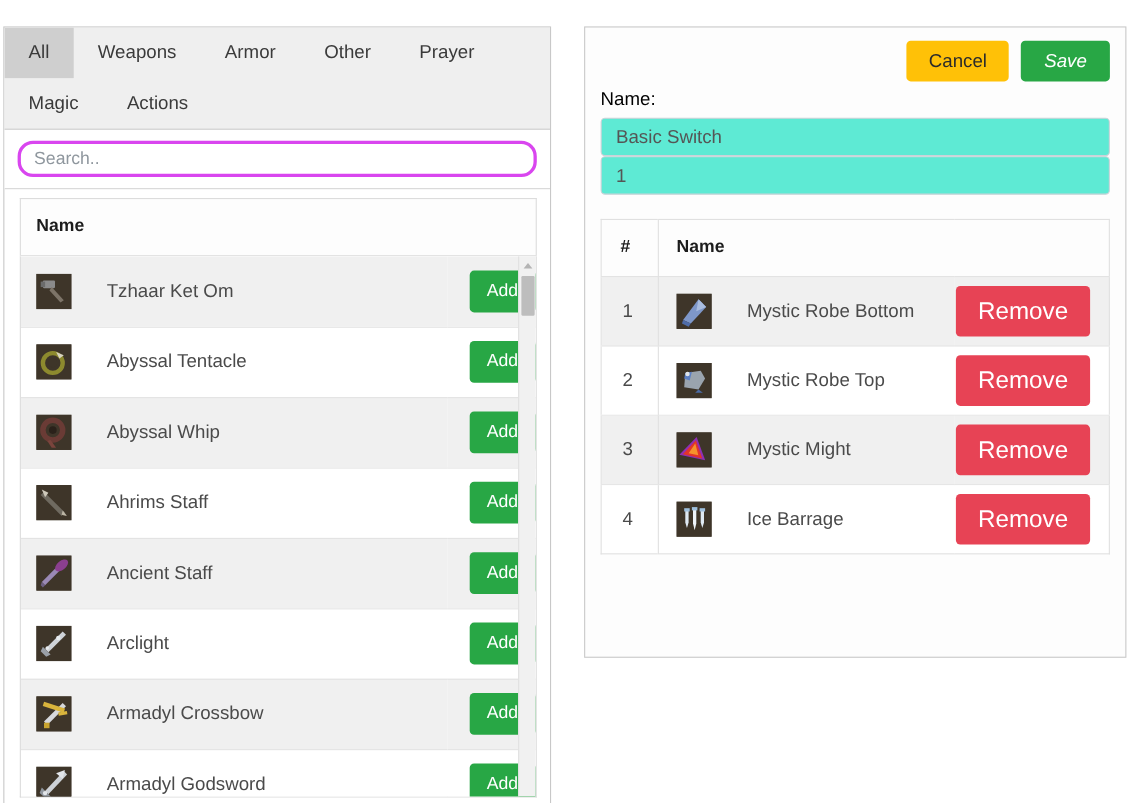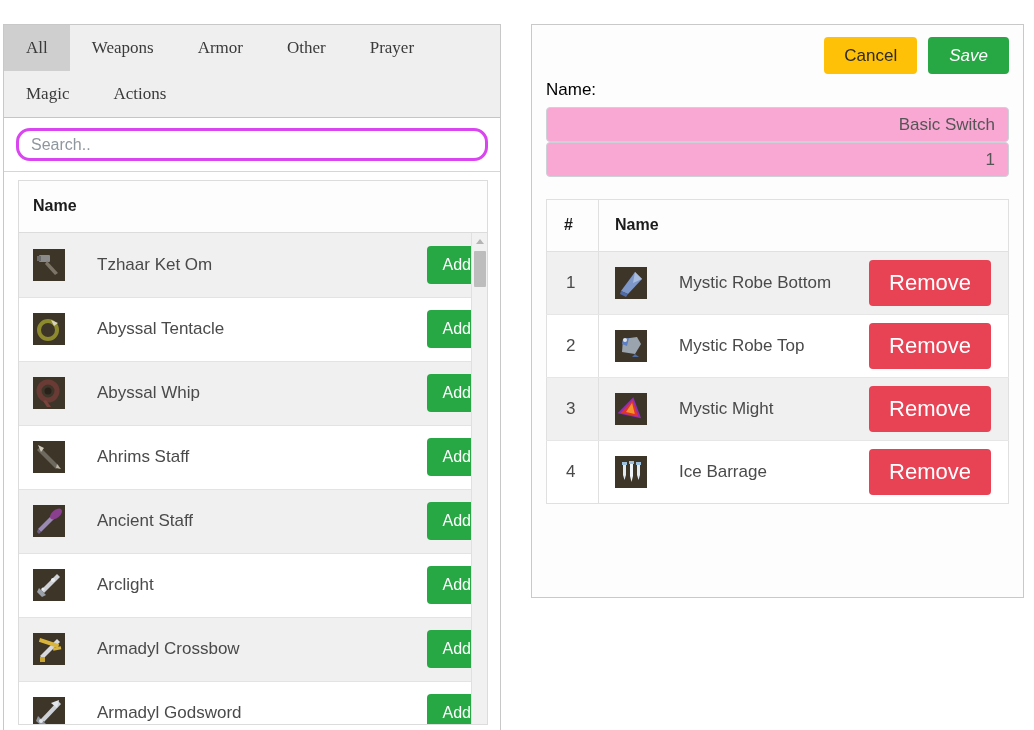--- a/index.html
+++ b/index.html
@@ -32,21 +32,21 @@
   .tabrow { display: flex; align-items: stretch; }
   .tab {
     padding: 14px 22px 15px 22px;
     font-size: 17px;
     color: #3a3a3a;
     cursor: pointer;
     line-height: 1;
     white-space: nowrap;
     background: transparent;
     border: none;
-    font-family: Liberation Serif, serif;
+    font-family: Liberation Sans, sans-serif;
   }
   .tab.active { background: #cfcfcf; }
 
   .search-wrap {
     padding: 10px 12px 10px 12px;
     border-bottom: 1px solid #d6d6d6;
     background: #ffffff;
   }
   .search-input {
     width: 100%;
@@ -183,22 +183,21 @@
   .field-input {
     width: 100%;
     height: 35px;
     border: 1px solid #ccd2d8;
     border-radius: 4px;
     padding: 4px 13px;
     font-size: 17px;
     color: #555;
     font-family: "Liberation Sans", sans-serif;
     outline: none;
-    background: #f9a8d4;
-    text-align: right;
+    background: #5eead4;
   }
   .sel-table {
     width: 100%;
     margin-top: 22px;
     border: 1px solid #e0e0e0;
     border-collapse: collapse;
     background: #fdfdfd;
   }
   .sel-table thead th {
     text-align: left;

